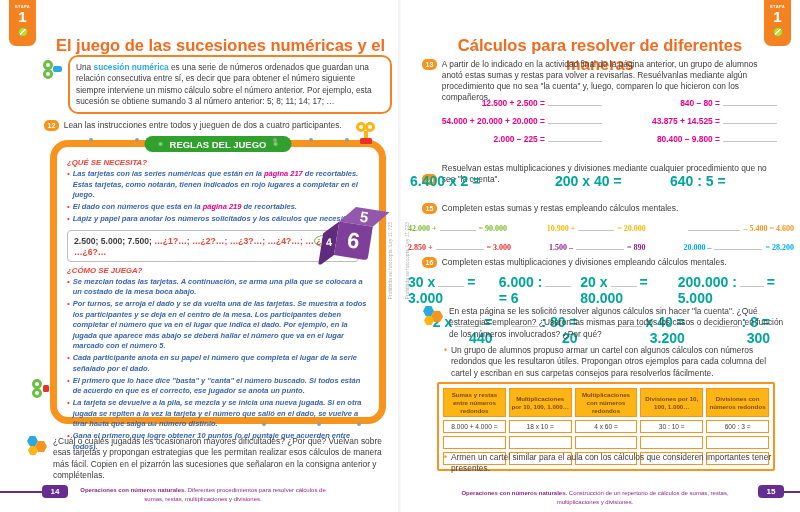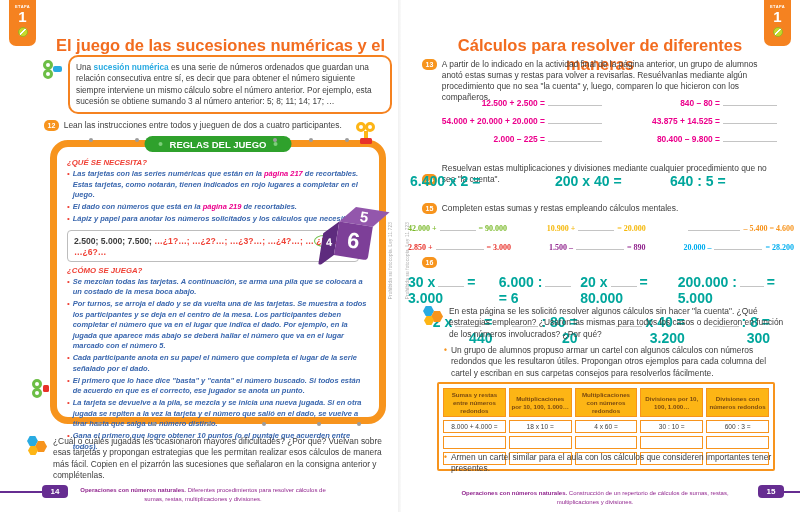--- a/index.html
+++ b/index.html
@@ -298,20 +298,21 @@
     </div>
     <div class="mix-row" style="margin-bottom:0;">
       <span class="c-red"><span>2.850 +</span><span class="bl" style="width:48px;"></span><span>= 3.000</span></span>
       <span class="c-purple"><span>1.500 –</span><span class="bl" style="width:48px;"></span><span>= 890</span></span>
       <span class="c-blue"><span>20.000 –</span><span class="bl" style="width:48px;"></span><span>= 28.200</span></span>
     </div>
   </div>
 
   <div class="abs item-row" style="left:22px;top:257px;width:356px;">
     <span class="item-badge">16</span>
+    <span>Completen estas multiplicaciones y divisiones empleando cálculos mentales.</span>
   </div>
   <div class="abs" style="left:8px;top:274px;width:386px;">
     <div class="mix-row">
       <span class="eq-teal"><span>30 x</span><span class="bl" style="width:26px;"></span><span>= 3.000</span></span>
       <span class="eq-teal"><span>6.000 :</span><span class="bl" style="width:26px;"></span><span>= 6</span></span>
       <span class="eq-teal"><span>20 x</span><span class="bl" style="width:26px;"></span><span>= 80.000</span></span>
       <span class="eq-teal"><span>200.000 :</span><span class="bl" style="width:24px;"></span><span>= 5.000</span></span>
     </div>
     <div class="mix-row" style="margin-bottom:0;width:362px;text-align:right;">
       <span class="eq-teal"><span>2 x</span><span class="bl" style="width:26px;"></span><span>= 440</span></span>

